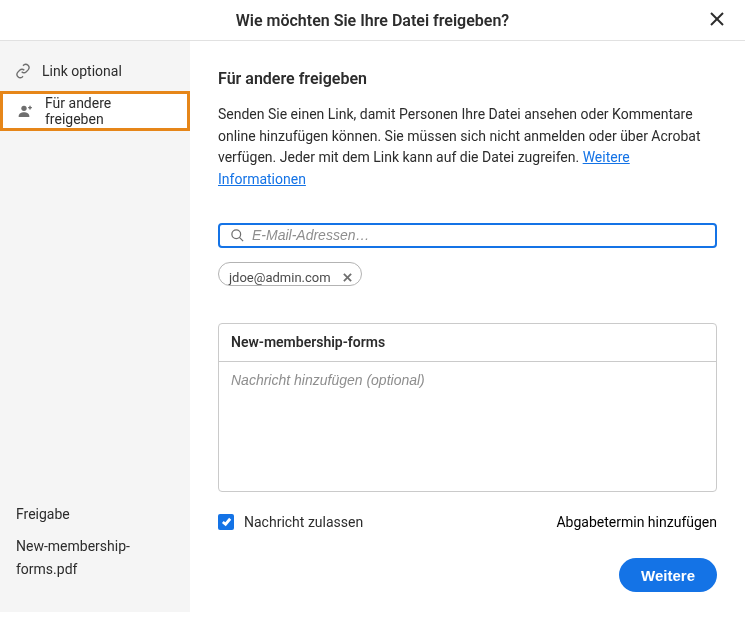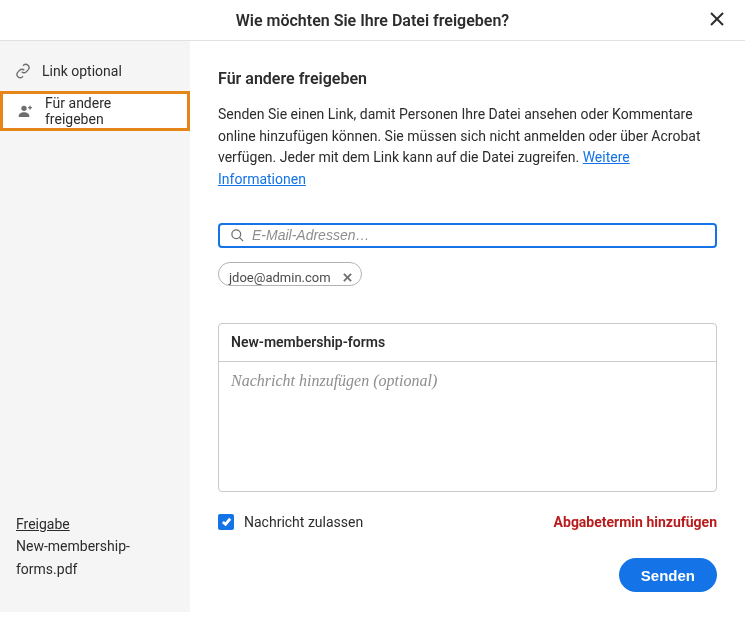--- a/index.html
+++ b/index.html
@@ -75,21 +75,21 @@
     color: #6e6e6e;
     flex-shrink: 0;
   }
   .nav-icon svg { width: 16px; height: 16px; }
   .spacer { flex: 1; }
   .sidebar-footer {
     padding: 0 16px 32px 16px;
     color: #2c2c2c;
     line-height: 1.6;
   }
-  .sidebar-footer .label { margin-bottom: 0; text-decoration: underline; }
+  .sidebar-footer .label { margin-bottom: 10px; }
   .main {
     flex: 1;
     padding: 28px 28px 20px 28px;
     position: relative;
   }
   .section-title {
     font-size: 16px;
     font-weight: 600;
     margin-bottom: 16px;
   }
@@ -165,22 +165,22 @@
     font-weight: 600;
     color: #2c2c2c;
   }
   .message {
     width: 100%;
     height: 126px;
     border: none;
     outline: none;
     resize: none;
     padding: 10px 12px;
-    font-family: Liberation Serif, serif;
-    font-size: 16px;
+    font-family: Liberation Sans, sans-serif;
+    font-size: 14px;
     font-style: italic;
     color: #a21caf;
   }
   .message::placeholder { color: #8e8e8e; font-style: italic; }
   .options-row {
     display: flex;
     align-items: center;
     justify-content: space-between;
     margin-top: 22px;
   }
@@ -194,23 +194,23 @@
     width: 16px;
     height: 16px;
     background: #1473e6;
     border-radius: 2px;
     display: flex;
     align-items: center;
     justify-content: center;
   }
   .checkbox svg { width: 11px; height: 11px; stroke: #fff; stroke-width: 3; fill: none; }
   .due-link {
-    color: #b91c1c;
-    cursor: pointer;
-    font-weight: 700;
+    color: #000000;
+    cursor: pointer;
+    font-weight: 400;
     text-align: right;
   }
   .send-btn {
     position: absolute;
     right: 28px;
     bottom: 20px;
     background: #1473e6;
     color: #fff;
     border: none;
     border-radius: 18px;
@@ -306,15 +306,15 @@
         <span class="checkbox">
           <svg viewBox="0 0 12 12">
               <polyline points="2,6.5 5,9 10,3"></polyline>
             </svg>
         </span>
         <span>Nachricht zulassen</span>
       </div>
       <span class="due-link">Abgabetermin hinzufügen</span>
     </div>
 
-    <button class="send-btn">Senden</button>
+    <button class="send-btn">Weitere</button>
   </div>
 </div>
 
 </body></html>

